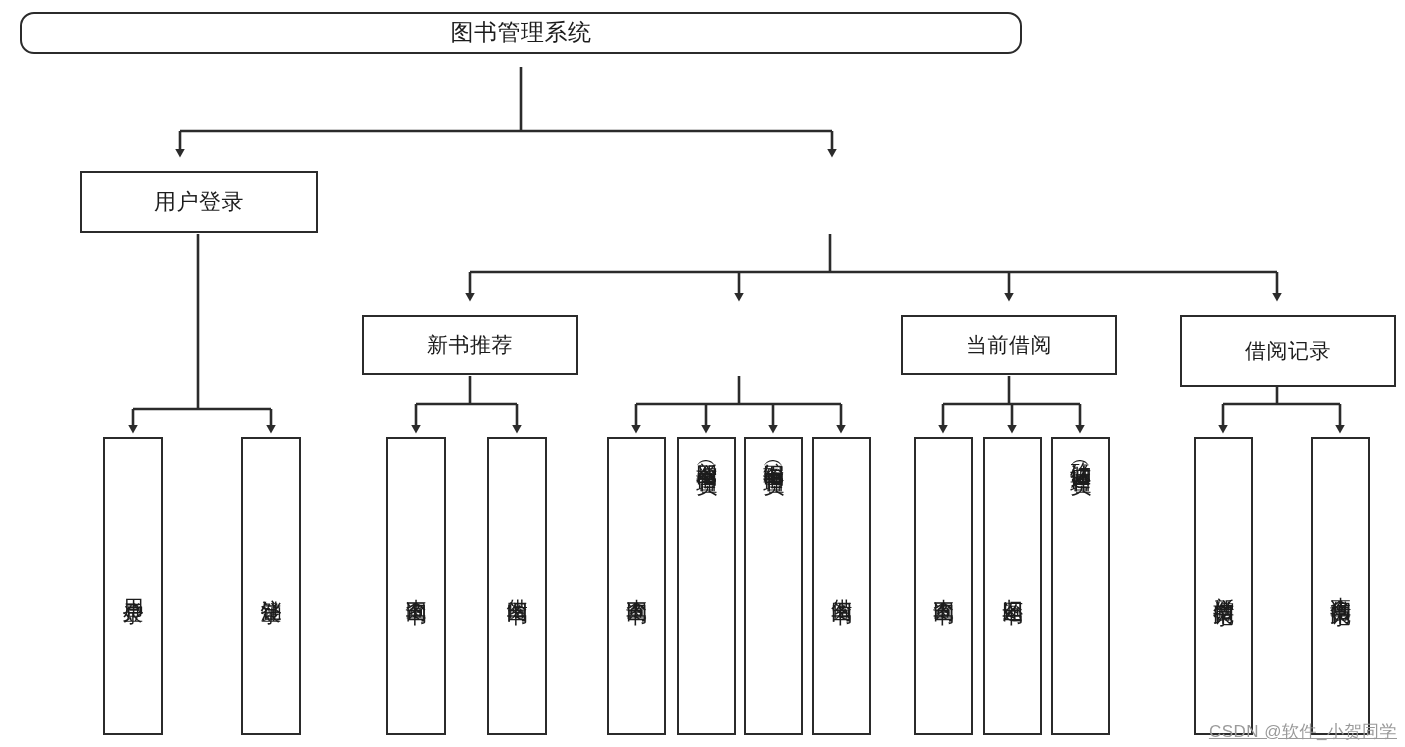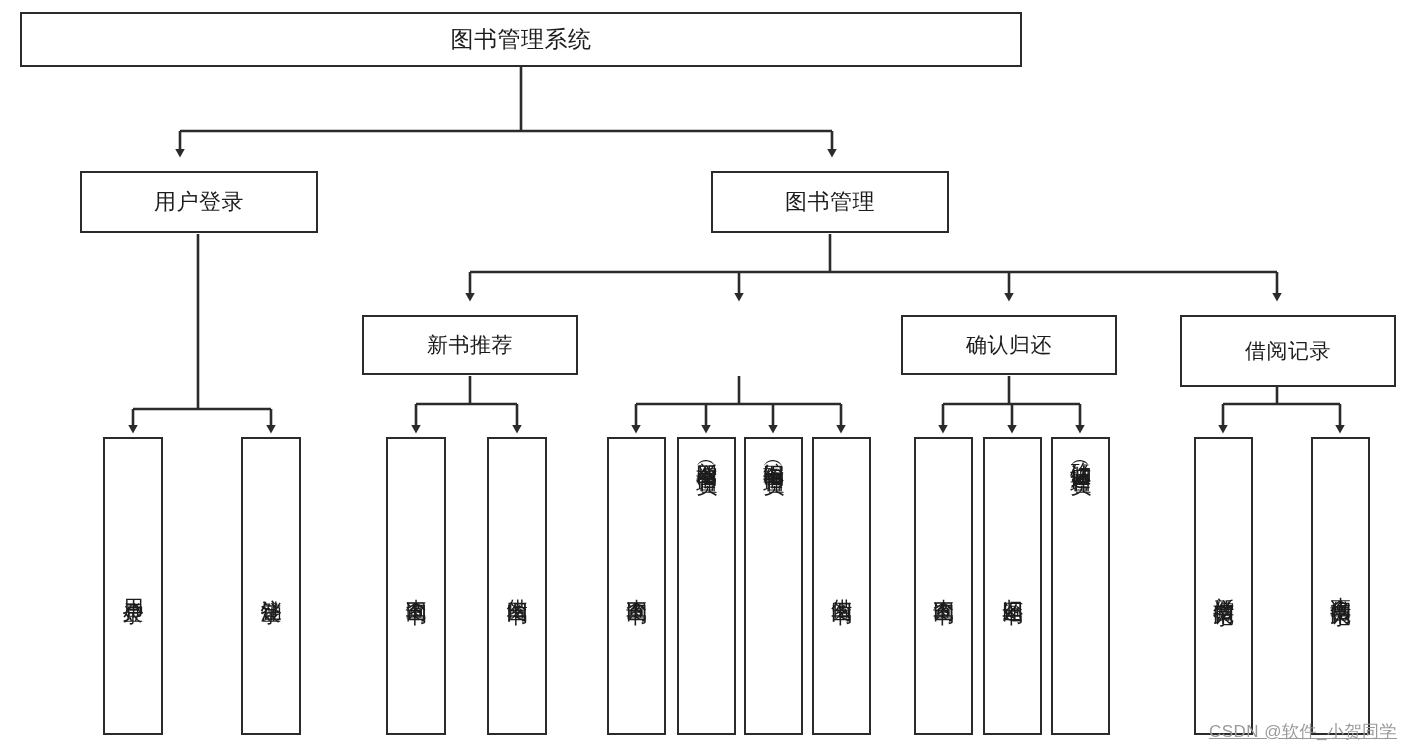--- a/index.html
+++ b/index.html
@@ -128,36 +128,33 @@
       <path d="M1012,404 L1012,426" marker-end="url(#arrow)"></path>
       <path d="M1080,404 L1080,426" marker-end="url(#arrow)"></path>
 
       <path d="M1277,376 L1277,404"></path>
       <path d="M1223,404 L1340,404"></path>
       <path d="M1223,404 L1223,426" marker-end="url(#arrow)"></path>
       <path d="M1340,404 L1340,426" marker-end="url(#arrow)"></path>
     </g>
   </svg>
 
-  <div class="node root" style="left:20px; top:12px; width:1002px; height:55px;">
+  <div class="node root" style="left:20px; top:12px; width:1002px; height:42px;border-radius:14px;">
     <span class="label">图书管理系统</span>
   </div>
 
   <div class="node level1" style="left:80px; top:171px; width:238px; height:62px;">
     <span class="label">用户登录</span>
   </div>
-  <div class="node level1" style="left:711px; top:171px; width:238px; height:62px;">
-    <span class="label">图书管理</span>
-  </div>
 
   <div class="node level2" style="left:362px; top:315px; width:216px; height:60px;">
     <span class="label">新书推荐</span>
   </div>
   <div class="node level2" style="left:901px; top:315px; width:216px; height:60px;">
-    <span class="label">确认归还</span>
+    <span class="label">当前借阅</span>
   </div>
   <div class="node level2" style="left:1180px; top:315px; width:216px; height:72px;">
     <span class="label">借阅记录</span>
   </div>
 
   <div class="node leaf centered" style="left:103px; top:437px; width:60px; height:298px;">
     <span class="label">用户登录</span>
   </div>
   <div class="node leaf centered" style="left:241px; top:437px; width:60px; height:298px;">
     <span class="label">注销登录</span>

